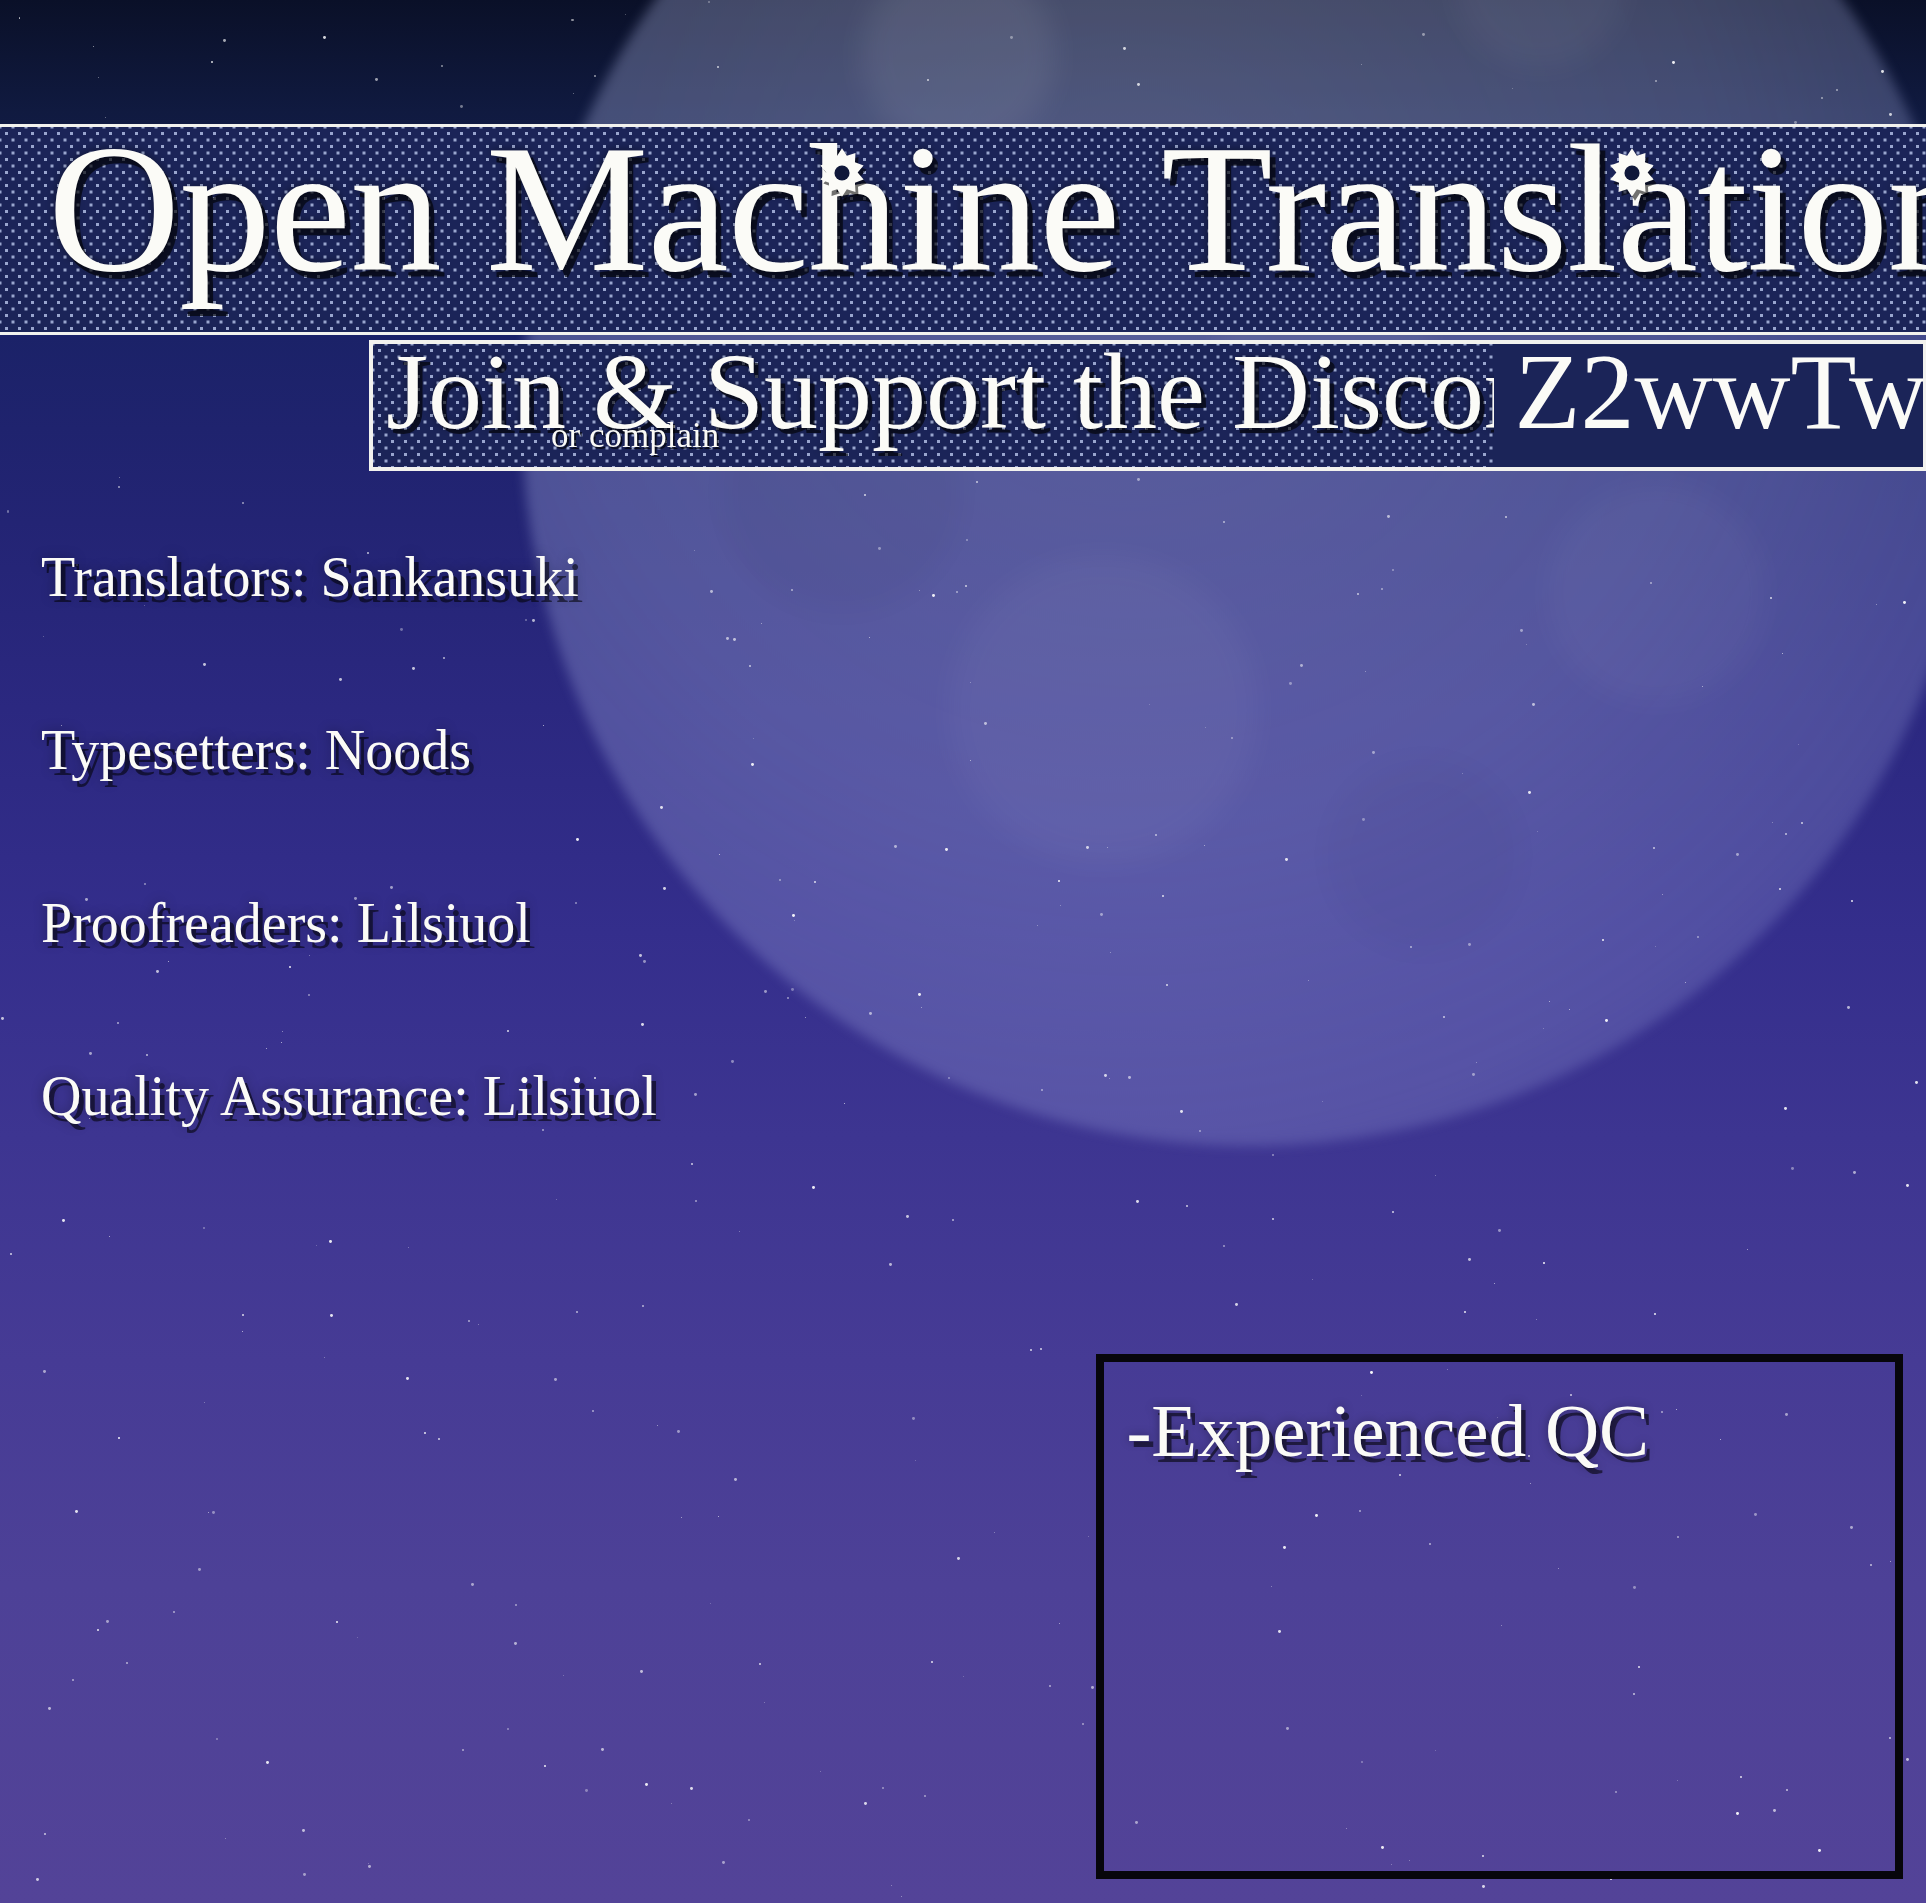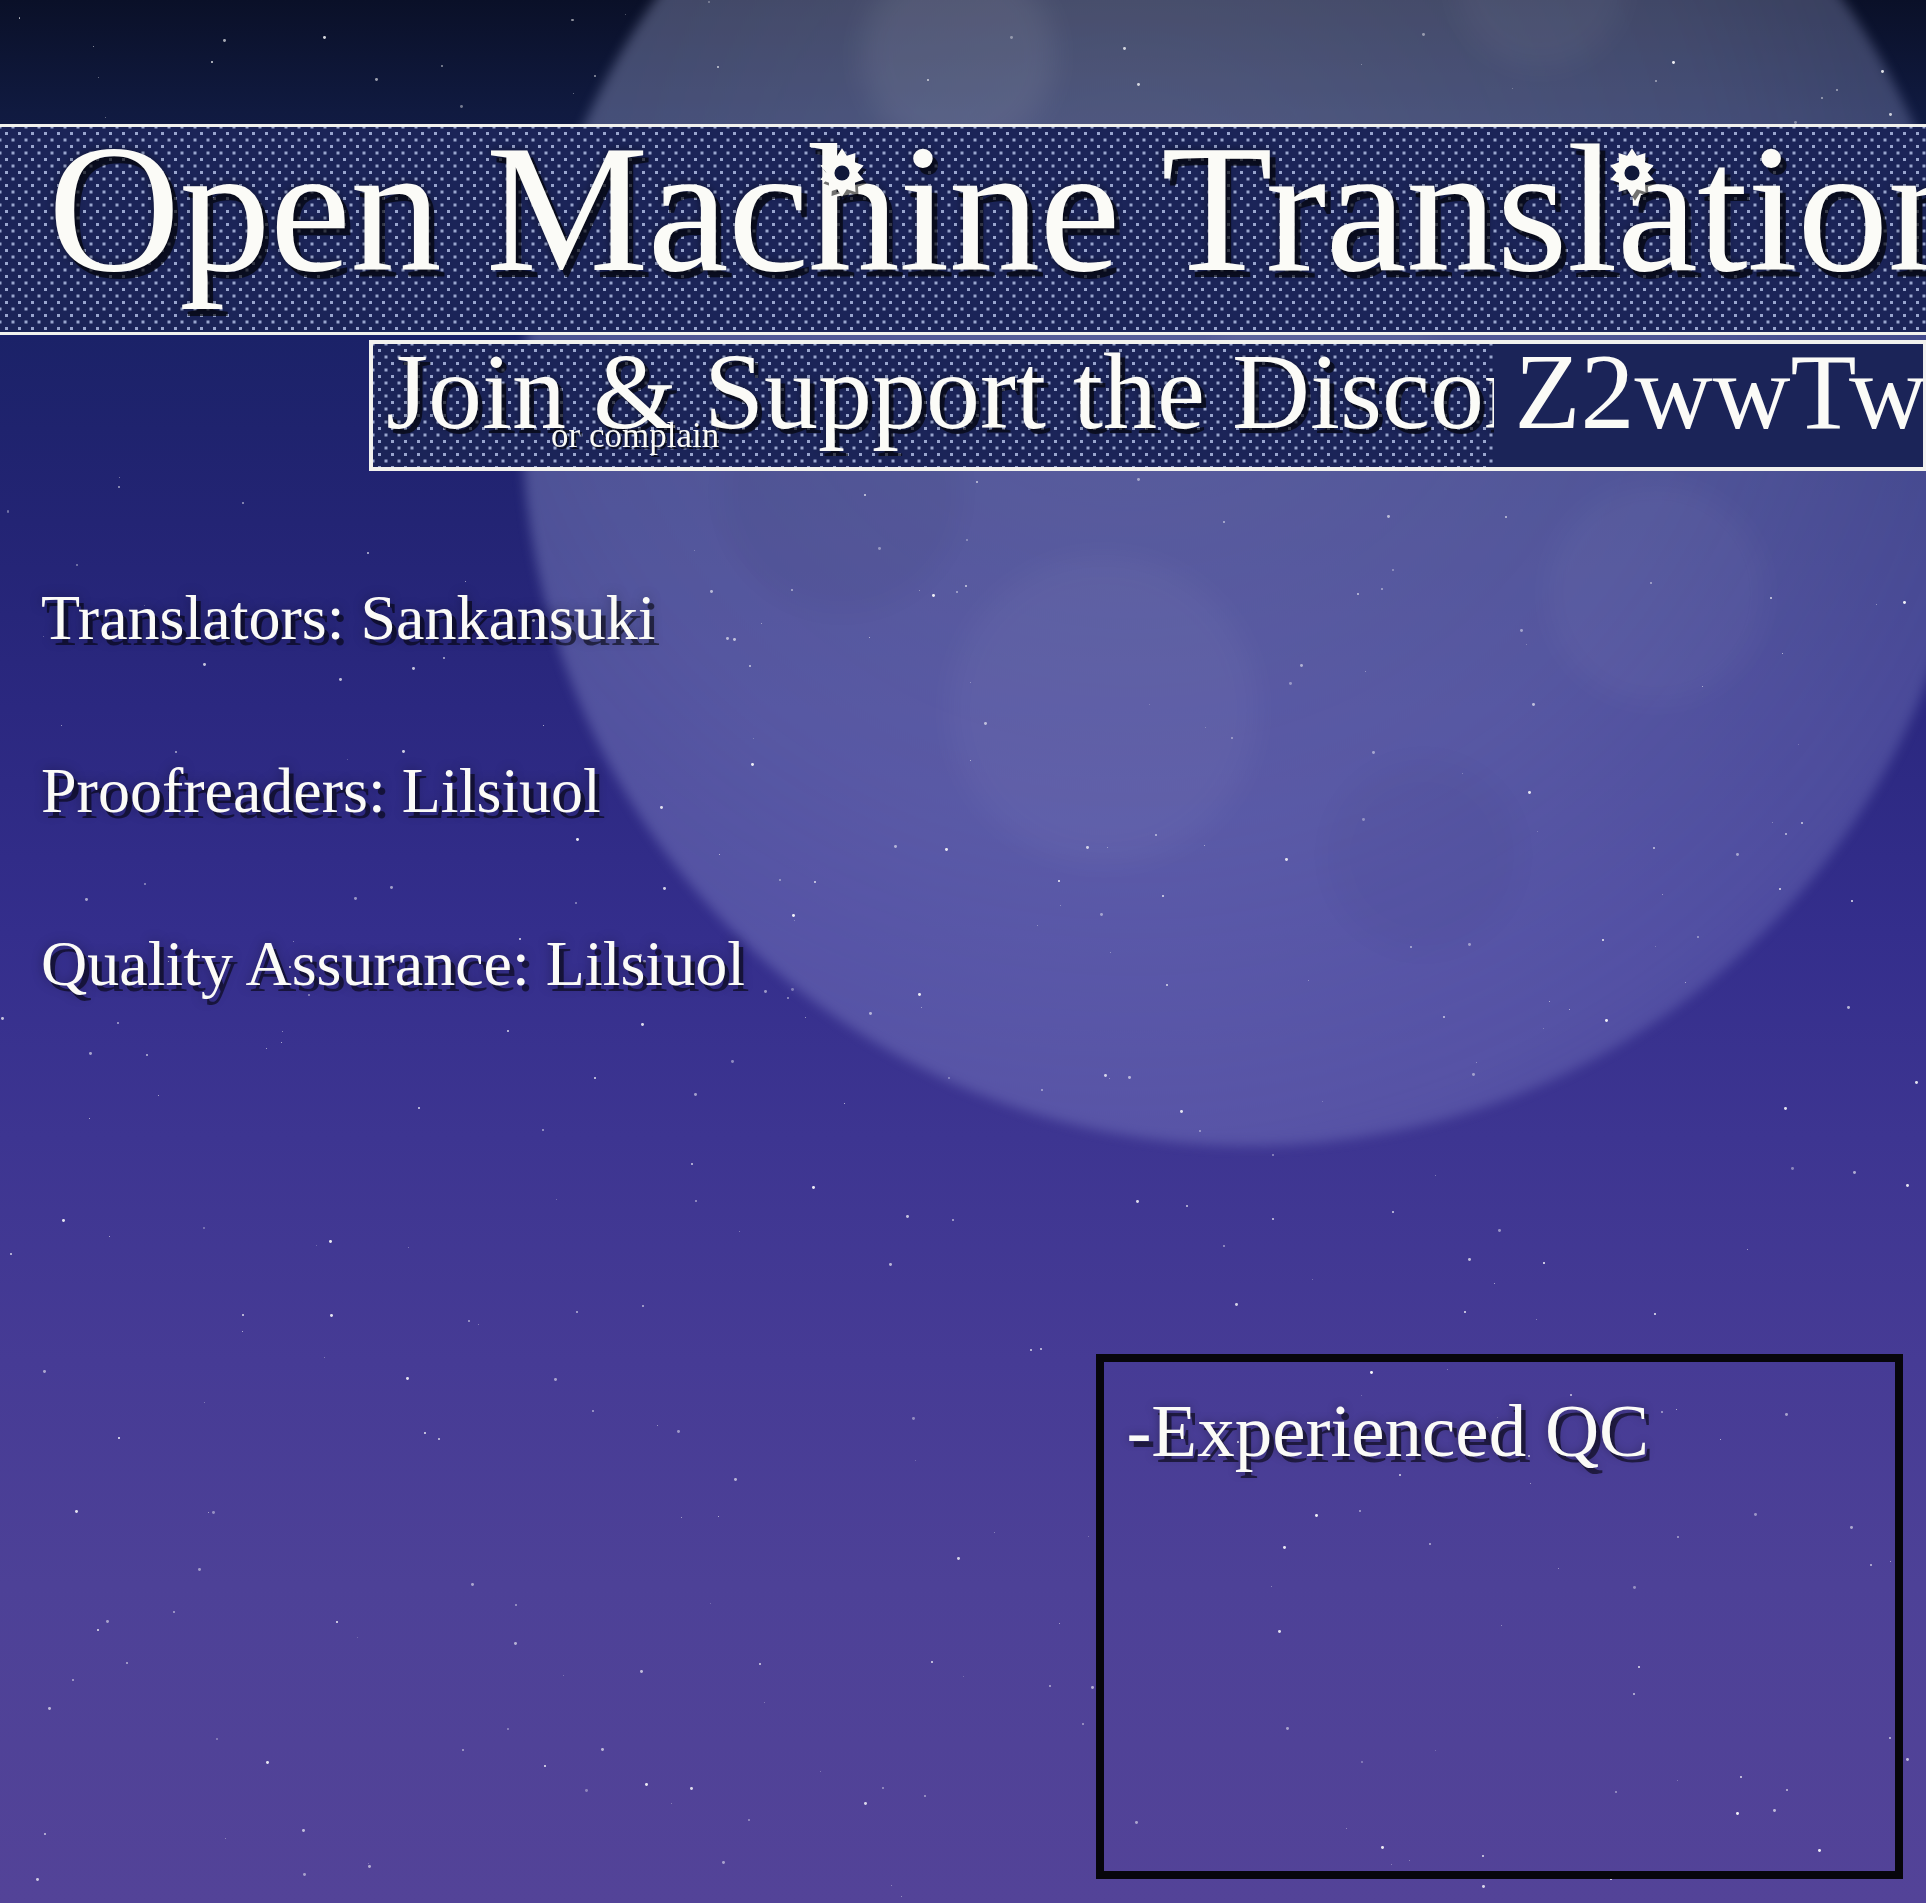--- a/index.html
+++ b/index.html
@@ -173,27 +173,26 @@
   }
 
   
   #credits {
     position: absolute;
     left: 41px;
     top: 531px;
     width: 1305px;
   }
   .credit-line {
-    font-size: 64px;
+    font-size: 56px;
     line-height: 93px;
     color: #fbfbf7;
     white-space: nowrap;
     margin-bottom: 80px;
     text-shadow: 4.7px 5.6px 0 rgba(0,0,0,.55), 0 0 11.2px rgba(0,0,0,.35);
-    margin-top: 40px;
   }
 
   
   #recruiting-box {
     position: absolute;
     left: 1096px;
     top: 1354px;
     width: 807px;
     height: 525px;
     border: 8.4px solid #07060b;
@@ -656,20 +655,21 @@
   <div id="subtitle-banner" class="dotted">
     <div id="subtitle-text">Join &amp; Support the Discord:</div>
     <div id="discord-code-box">
       <div id="discord-code">Z2wwTwz</div>
     </div>
   </div>
   <div id="or-complain">or complain</div>
 
   <div id="credits">
     <div class="credit-line">Translators: Sankansuki</div>
+    <div class="credit-line">Typesetters: Noods</div>
     <div class="credit-line">Proofreaders: Lilsiuol</div>
     <div class="credit-line">Quality Assurance: Lilsiuol</div>
   </div>
 
   <div id="recruiting-box">
     <div class="recruit-line">-Experienced QC</div>
   </div>
 
 </div>
 

